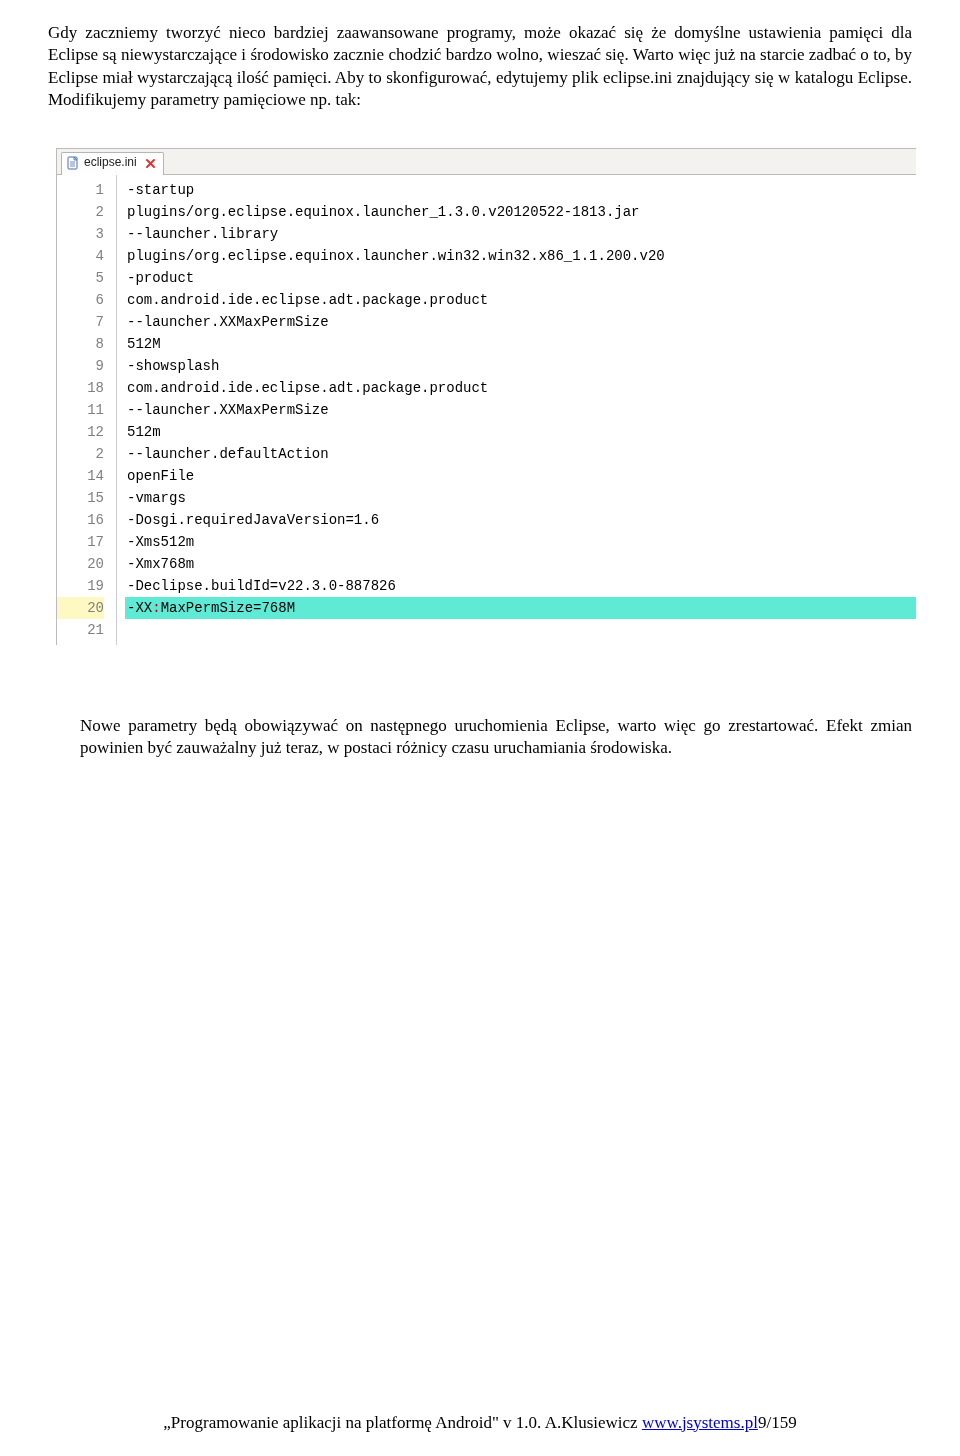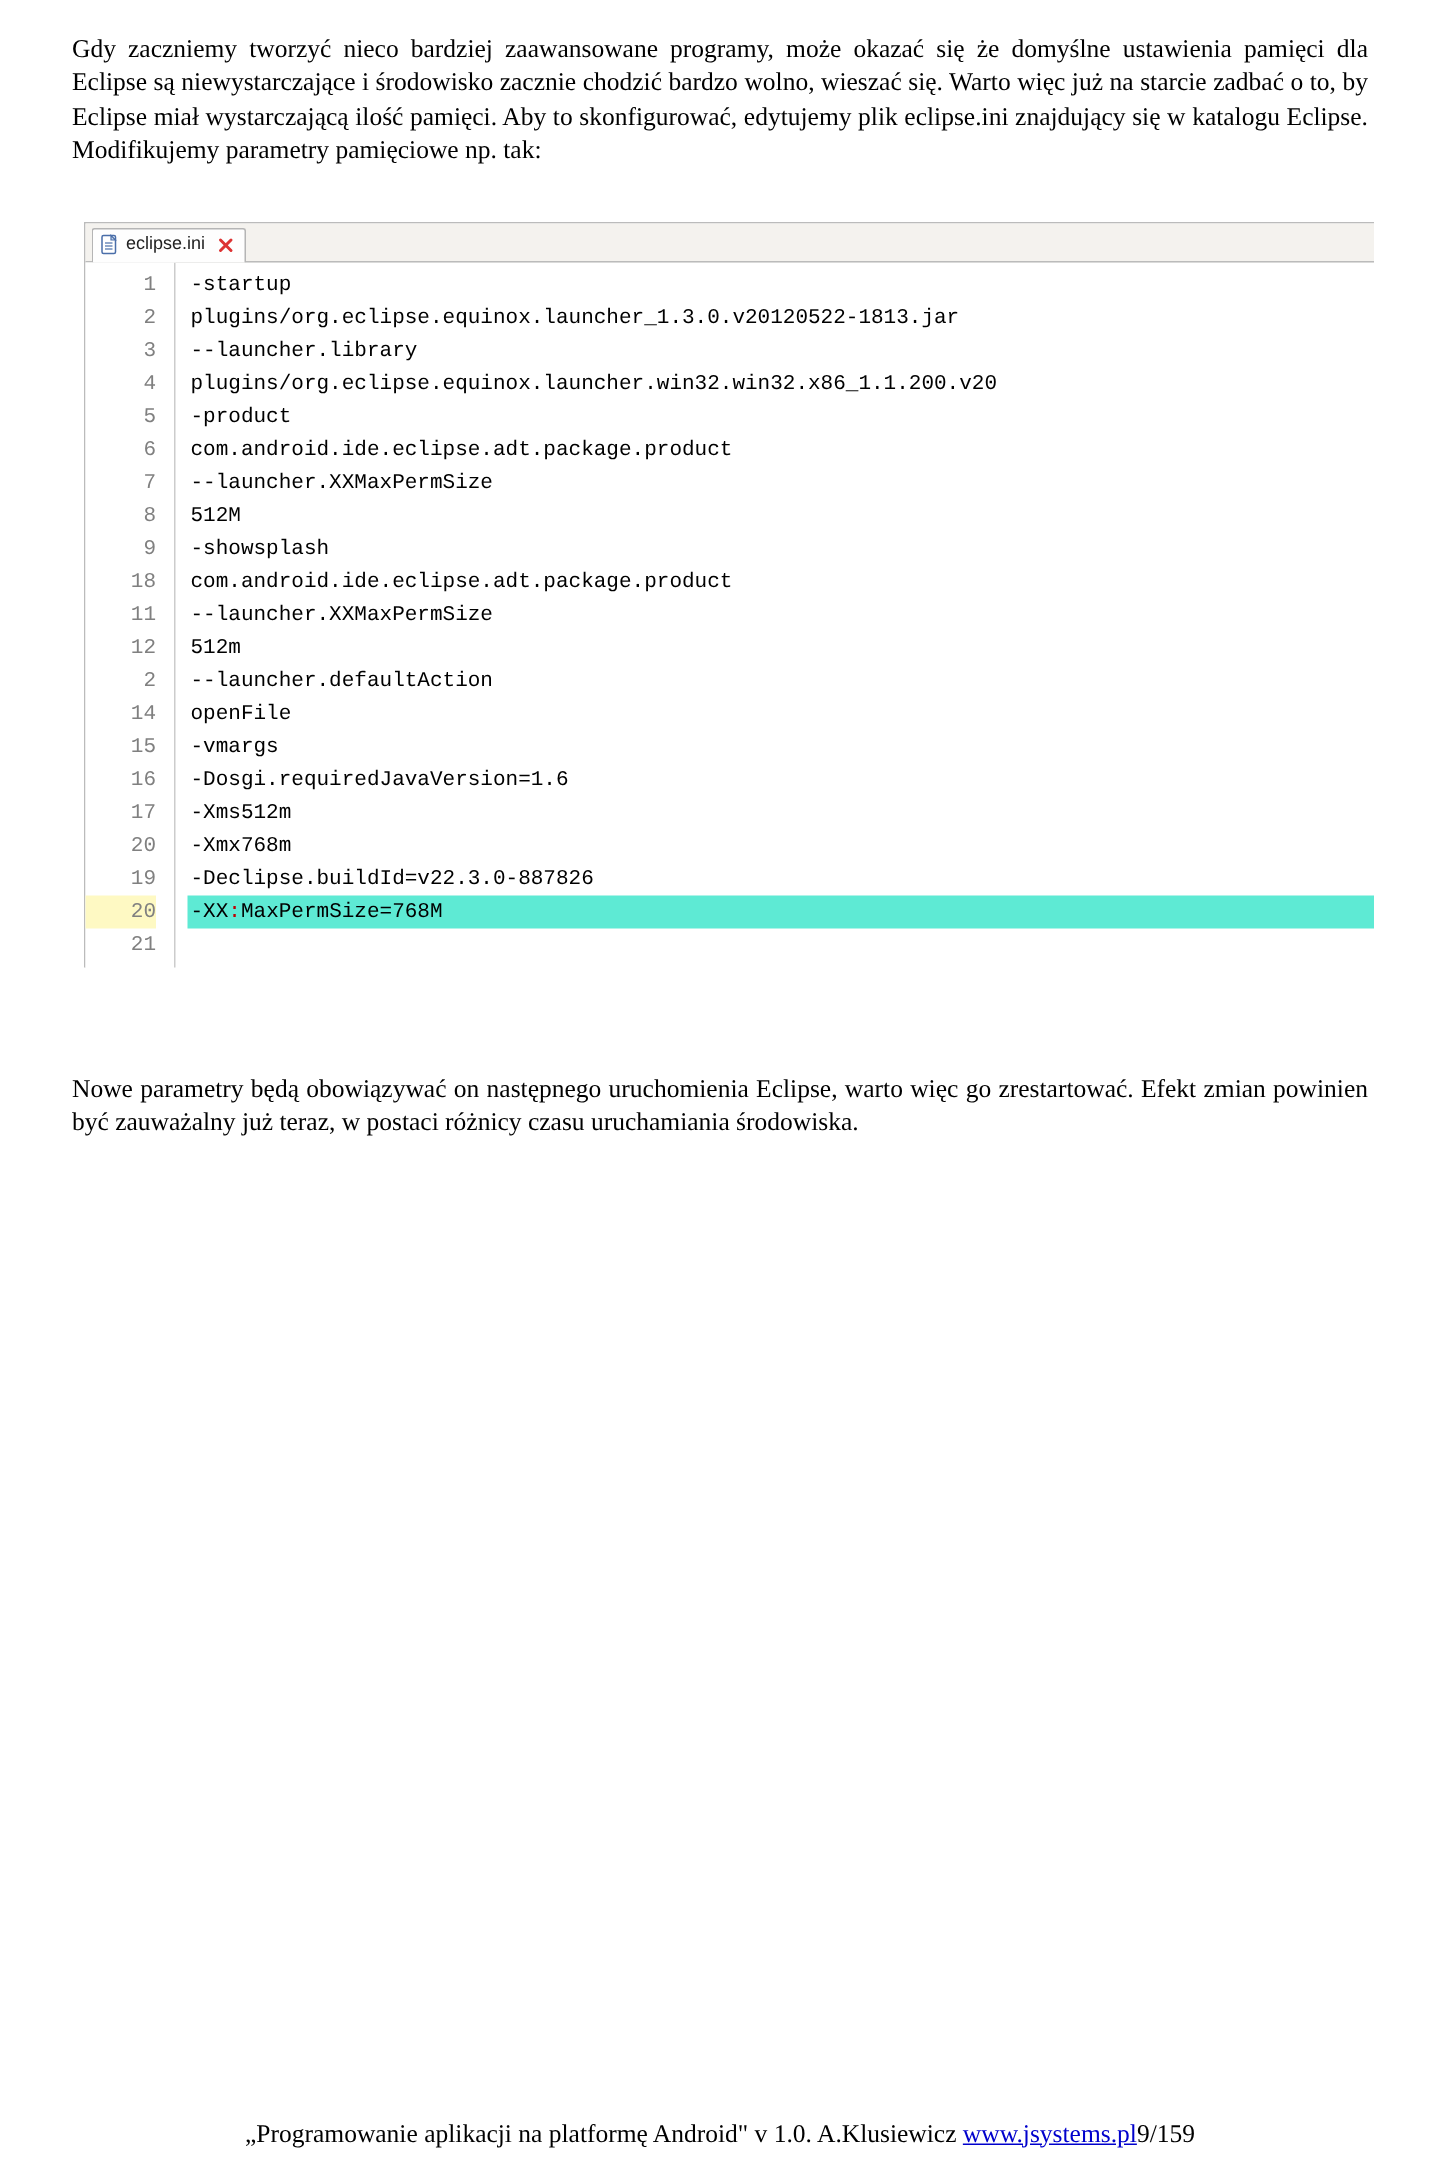--- a/index.html
+++ b/index.html
@@ -90,20 +90,21 @@
   }
   .hl-current {
     background: #5eead4;
   }
   .selected-gutter {
     background: #fef9c3;
   }
   .paragraph2 {
     margin-top: 70px;
     text-align: justify;
+    margin-left: 32px;
   }
   .footer {
     position: absolute;
     bottom: 22px;
     left: 48px;
     right: 48px;
     display: flex;
     justify-content: center;
     font-size: 17px;
   }

